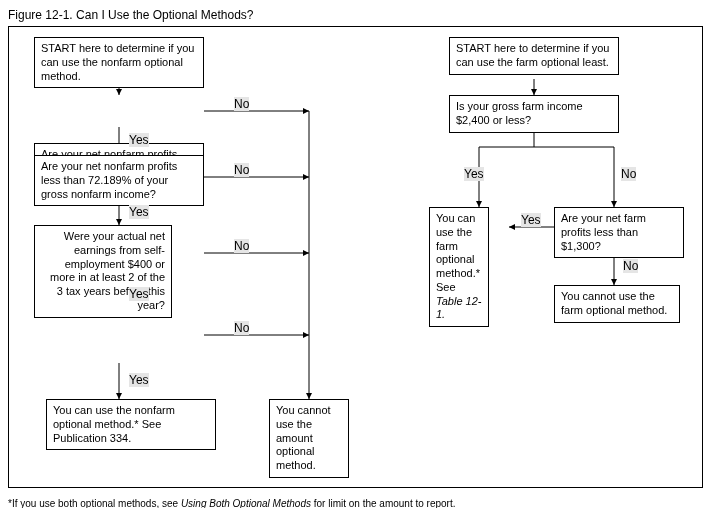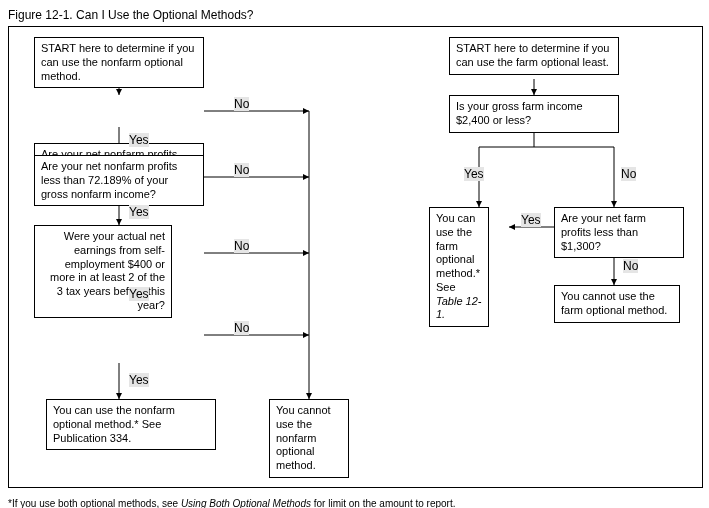--- a/index.html
+++ b/index.html
@@ -125,21 +125,21 @@
   <div class="lbl" style="left:225px; top:212px;">No</div>
 
   <div class="lbl" style="left:120px; top:346px;">Yes</div>
   <div class="lbl" style="left:225px; top:294px;">No</div>
 
   <div class="box" style="left:25px; top:372px; width:170px;margin-left:12px;">
     <span>You can use the nonfarm optional method.* See Publication 334.</span>
   </div>
 
   <div class="box" style="left:260px; top:372px; width:80px;">
-    <span>You cannot use the nonfarm optional method.</span>
+    <span>You cannot use the amount optional method.</span>
   </div>
 
   <div class="box" style="left:440px; top:10px; width:170px;">
     <span>START here to determine if you can use the farm optional least.</span>
   </div>
 
   <div class="box" style="left:440px; top:68px; width:170px;">
     <span>Is your gross farm income $2,400 or less?</span>
   </div>
 

